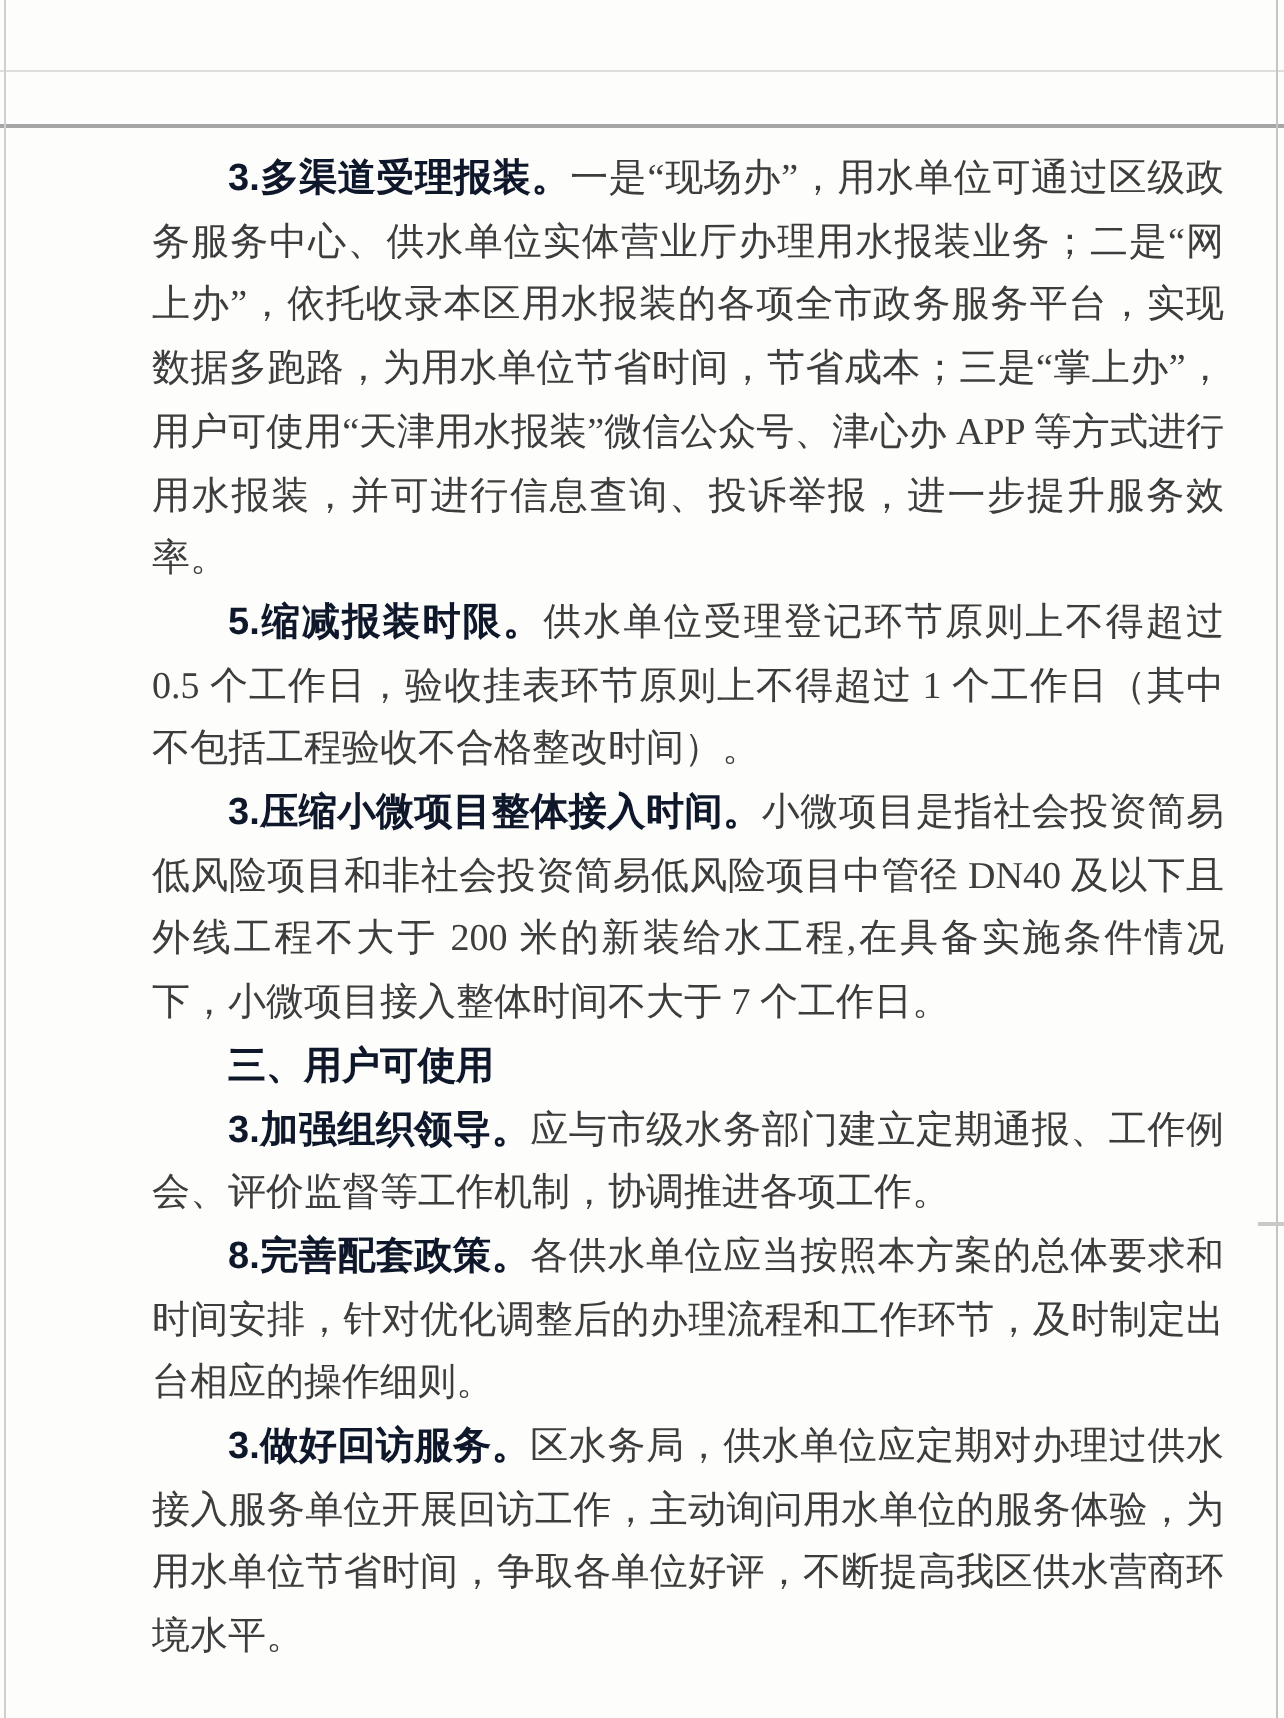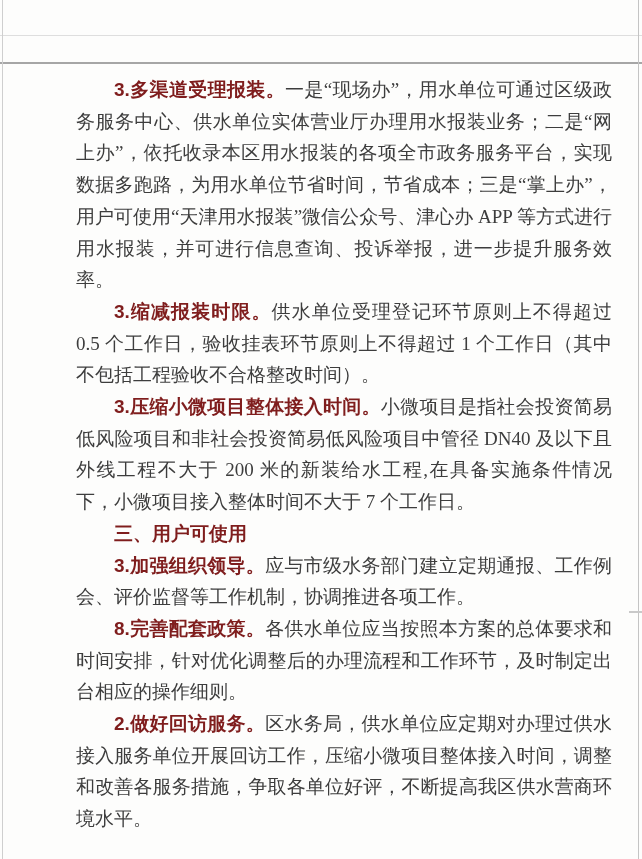--- a/index.html
+++ b/index.html
@@ -63,41 +63,41 @@
     line-height: 31.7px;
     text-align: justify;
     letter-spacing: 0px;
   }
   .para {
     margin: 0;
     text-indent: 2em;
   }
   .p-head {
     font-weight: 700;
-    color: #7f1d1d;
+    color: #0f172a;
     font-family: "Liberation Sans", "DejaVu Sans", sans-serif;
   }
   .p-body {
     font-weight: 400;
   }
 </style>
 </head>
 <body>
 
 <div class="scan">
 
   <div class="prev-page-line"></div>
   <div class="page-top-line"></div>
   <div class="edge-left"></div>
   <div class="edge-right"></div>
   <div class="artifact-tick"></div>
 
   <article class="content">
     <p class="para"><span class="p-head">3.多渠道受理报装。</span><span class="p-body">一是“现场办”，用水单位可通过区级政务服务中心、供水单位实体营业厅办理用水报装业务；二是“网上办”，依托收录本区用水报装的各项全市政务服务平台，实现数据多跑路，为用水单位节省时间，节省成本；三是“掌上办”，用户可使用“天津用水报装”微信公众号、津心办 APP 等方式进行用水报装，并可进行信息查询、投诉举报，进一步提升服务效率。</span></p>
-    <p class="para"><span class="p-head">3.缩减报装时限。</span><span class="p-body">供水单位受理登记环节原则上不得超过 0.5 个工作日，验收挂表环节原则上不得超过 1 个工作日（其中不包括工程验收不合格整改时间）。</span></p>
+    <p class="para"><span class="p-head">5.缩减报装时限。</span><span class="p-body">供水单位受理登记环节原则上不得超过 0.5 个工作日，验收挂表环节原则上不得超过 1 个工作日（其中不包括工程验收不合格整改时间）。</span></p>
     <p class="para"><span class="p-head">3.压缩小微项目整体接入时间。</span><span class="p-body">小微项目是指社会投资简易低风险项目和非社会投资简易低风险项目中管径 DN40 及以下且外线工程不大于 200 米的新装给水工程,在具备实施条件情况下，小微项目接入整体时间不大于 7 个工作日。</span></p>
     <p class="para"><span class="p-head">三、用户可使用</span><span class="p-body"></span></p>
     <p class="para"><span class="p-head">3.加强组织领导。</span><span class="p-body">应与市级水务部门建立定期通报、工作例会、评价监督等工作机制，协调推进各项工作。</span></p>
     <p class="para"><span class="p-head">8.完善配套政策。</span><span class="p-body">各供水单位应当按照本方案的总体要求和时间安排，针对优化调整后的办理流程和工作环节，及时制定出台相应的操作细则。</span></p>
-    <p class="para"><span class="p-head">2.做好回访服务。</span><span class="p-body">区水务局，供水单位应定期对办理过供水接入服务单位开展回访工作，压缩小微项目整体接入时间，调整和改善各服务措施，争取各单位好评，不断提高我区供水营商环境水平。</span></p>
+    <p class="para"><span class="p-head">3.做好回访服务。</span><span class="p-body">区水务局，供水单位应定期对办理过供水接入服务单位开展回访工作，主动询问用水单位的服务体验，为用水单位节省时间，争取各单位好评，不断提高我区供水营商环境水平。</span></p>
   </article>
 
 </div>
 
 </body></html>

